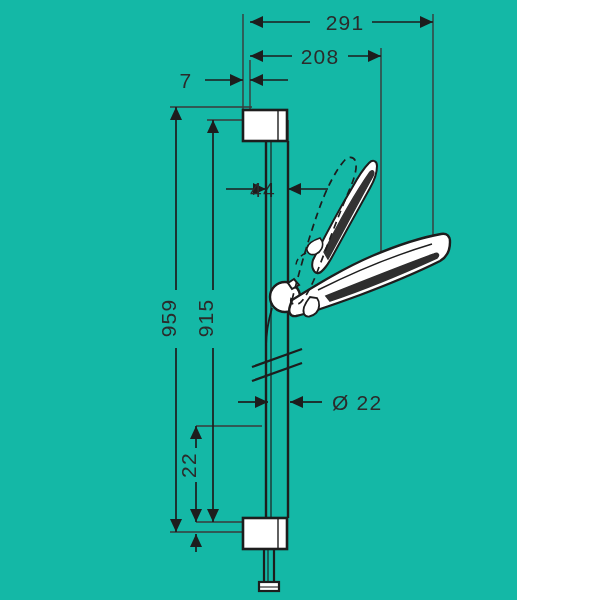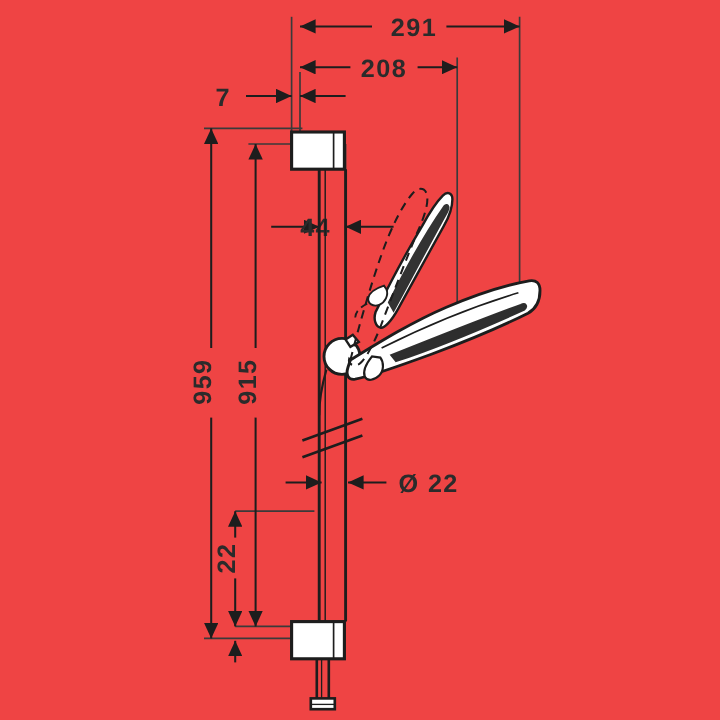--- a/index.html
+++ b/index.html
@@ -8,24 +8,23 @@
     background: #ffffff;
   }
   body {
     width: 600px;
     height: 600px;
     font-family: "Liberation Sans", sans-serif;
     overflow: hidden;
   }
   #drawing-root {
     position: relative;
-    width: 600px;
+    width: 517px;
     height: 600px;
-    background: #ef4444;
-    font-weight: bold;
+    background: #14b8a6;
   }
   svg.sheet {
     position: absolute;
     left: 0;
     top: 0;
     width: 600px;
     height: 600px;
     display: block;
   }
   .dim-text {

